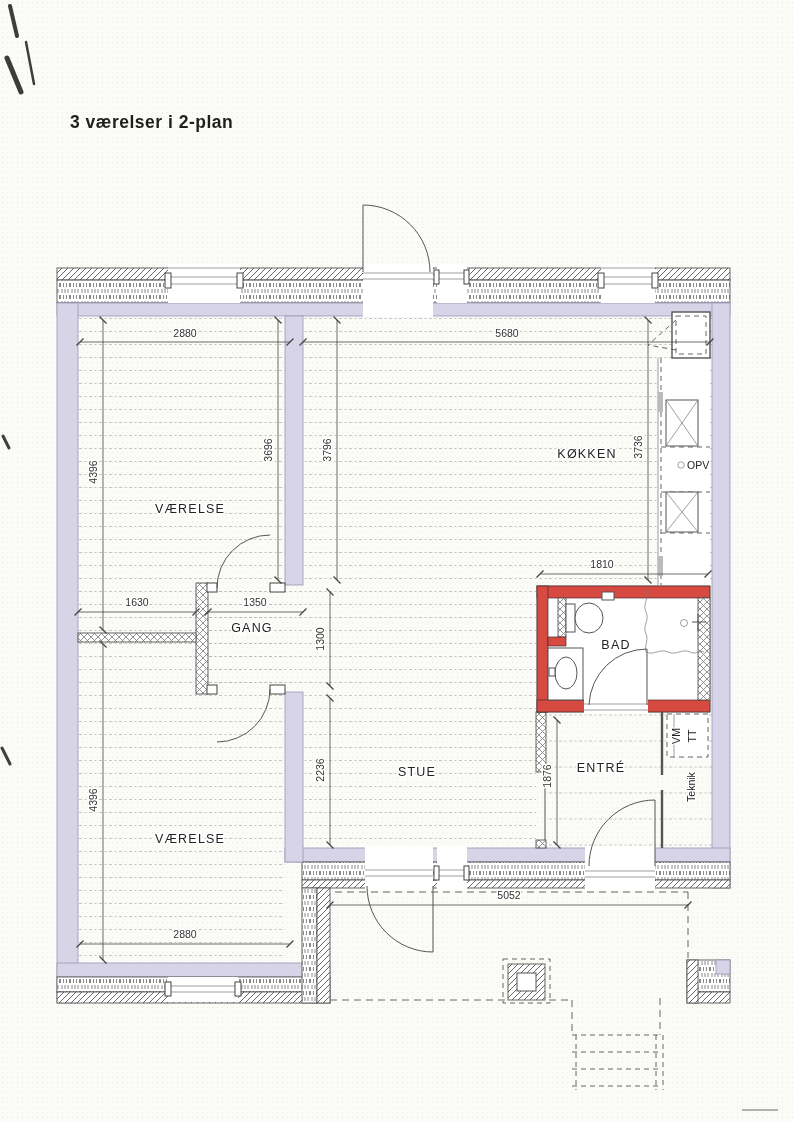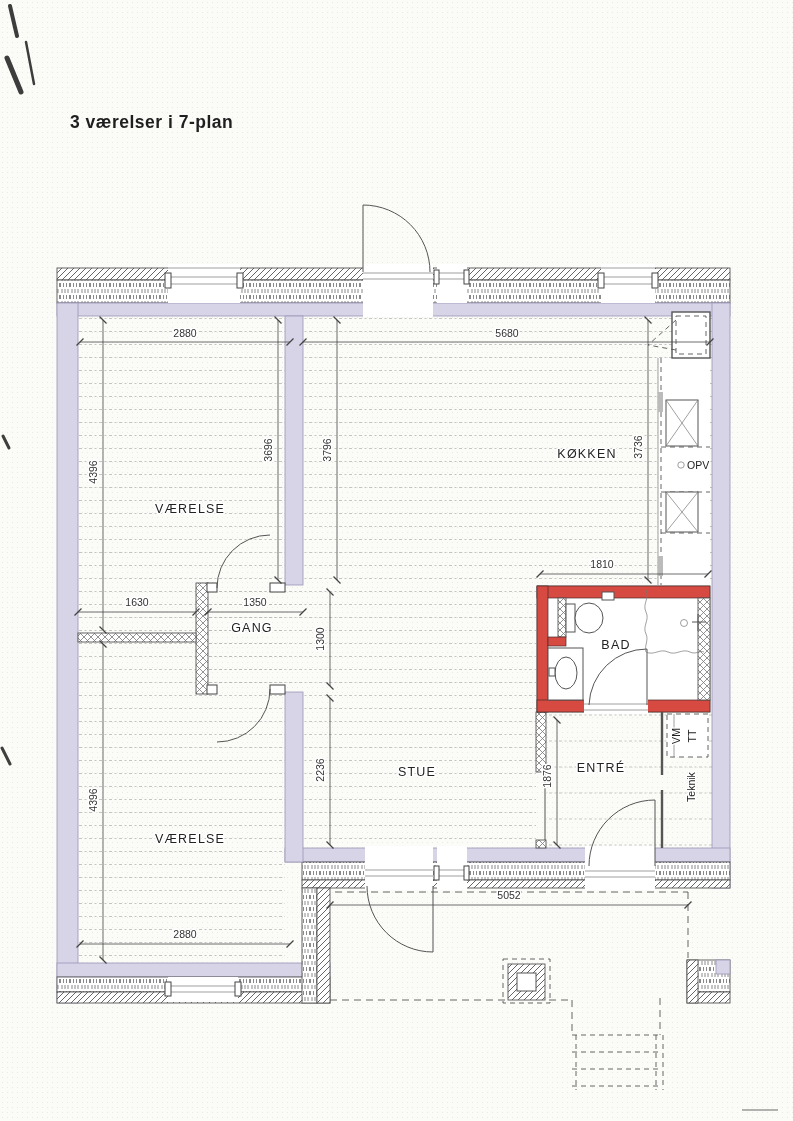--- a/index.html
+++ b/index.html
@@ -39,21 +39,21 @@
         paint-order:stroke;stroke:#fff;stroke-width:3px;stroke-linejoin:round;}
   .room{font-family:"Liberation Sans",sans-serif;font-size:12.5px;fill:#222;letter-spacing:1.2px;
         paint-order:stroke;stroke:#fff;stroke-width:3px;stroke-linejoin:round;}
   .smallt{font-family:"Liberation Sans",sans-serif;font-size:10.5px;fill:#222;
         paint-order:stroke;stroke:#fff;stroke-width:2.5px;stroke-linejoin:round;}
   .mid{text-anchor:middle;}
 </style>
 </head>
 <body>
 
-<h1 class="title">3 værelser i 7-plan</h1>
+<h1 class="title">3 værelser i 2-plan</h1>
 
 <svg width="793" height="1121" viewBox="0 0 793 1121">
   <defs>
     <pattern id="pBrick" width="10" height="12" patternUnits="userSpaceOnUse">
       <rect width="10" height="12" fill="#fff"></rect>
       <path d="M2,1V5 M5,1V5 M8,1V5 M0.5,7V11 M3.5,7V11 M6.5,7V11 M9.5,7V11" stroke="#8a8a8a" stroke-width="1" fill="none"></path>
     </pattern>
     <pattern id="pHatch" width="6" height="6" patternUnits="userSpaceOnUse">
       <rect width="6" height="6" fill="#fff"></rect>
       <path d="M0,6 L6,0 M-1.5,1.5 L1.5,-1.5 M4.5,7.5 L7.5,4.5" stroke="#666" stroke-width="1" fill="none"></path>

